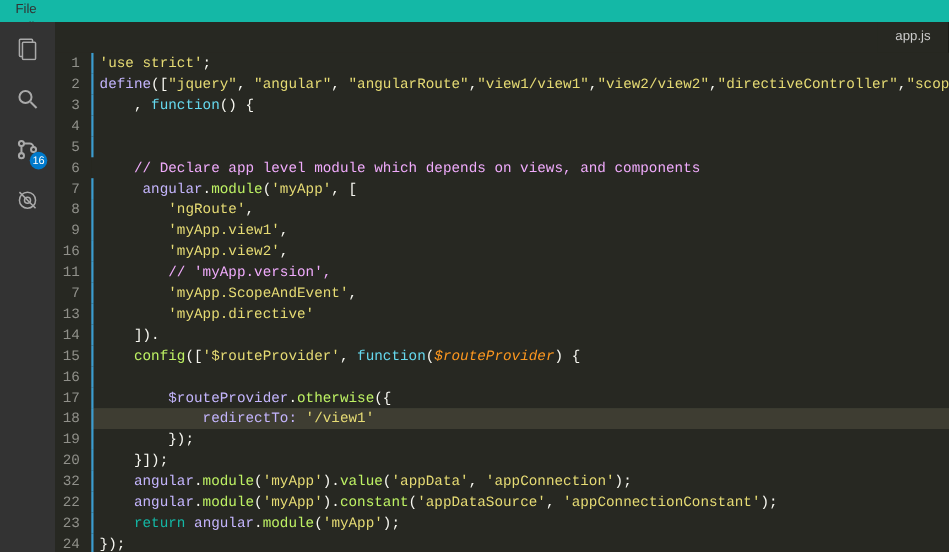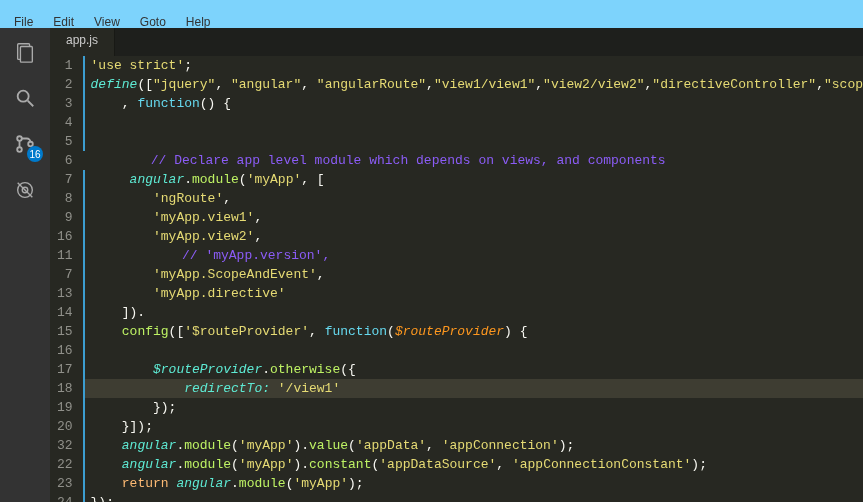--- a/index.html
+++ b/index.html
@@ -8,27 +8,28 @@
   font-size: 13px;
   background: #272822;
   color: #f8f8f2;
   width: 863px;
   height: 502px;
   overflow: hidden;
   display: flex;
   flex-direction: column;
 }
 .menubar {
-  background: #7dd3fc;
+  background: #14b8a6;
   color: #333;
   font-family: -apple-system, "Segoe UI", Arial, sans-serif;
   font-size: 12px;
   display: flex;
-  padding: 14px 4px;
+  padding: 0 4px;
   height: 20px;
+  flex-direction: column;
 }
 .menubar .menu-item {
   padding: 1px 10px;
   cursor: pointer;
 }
 .main {
   flex: 1;
   display: flex;
   overflow: hidden;
 }
@@ -66,20 +67,21 @@
   align-items: center;
   justify-content: center;
   padding: 0 2px;
 }
 .editor-area {
   flex: 1;
   background: #272822;
   display: flex;
   flex-direction: column;
   overflow: hidden;
+  align-items: flex-end;
 }
 .tabbar {
   background: #1e1f1c;
   display: flex;
   height: 28px;
 }
 .tab {
   padding: 5px 16px;
   background: #272822;
   color: #ccc;
@@ -113,26 +115,26 @@
 .code-line {
   height: 19px;
   padding-left: 6px;
   border-left: 2px solid transparent;
   position: relative;
 }
 .code-line.modified { border-left-color: #3c9dd0; }
 .code-line.highlighted { background: #3e3d32; }
 
 .tok-str { color: #e6db74; }
-.tok-kw { color: #fdba74; }
+.tok-kw { color: #14b8a6; }
 .tok-fn { color: #bef264; }
 .tok-punct { color: #f8f8f2; }
-.tok-var { color: #5eead4; font-style: italic; }
+.tok-var { color: #c4b5fd; }
 .tok-func { color: #66d9ef; }
-.tok-comment { color: #8b5cf6; margin-left: 29px; }
+.tok-comment { color: #f0abfc; }
 .tok-param { color: #fd971f; font-style: italic; }
 </style>
 </head>
 <body>
 
 <div class="menubar">
   <div class="menu-item">File</div>
   <div class="menu-item">Edit</div>
   <div class="menu-item">View</div>
   <div class="menu-item">Goto</div>

